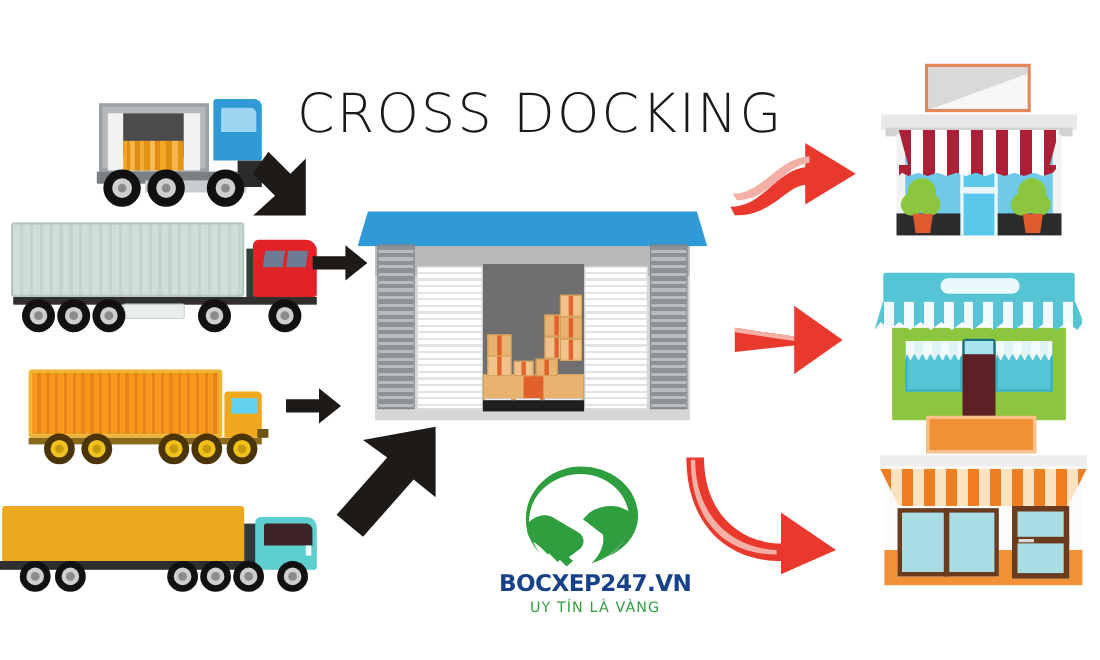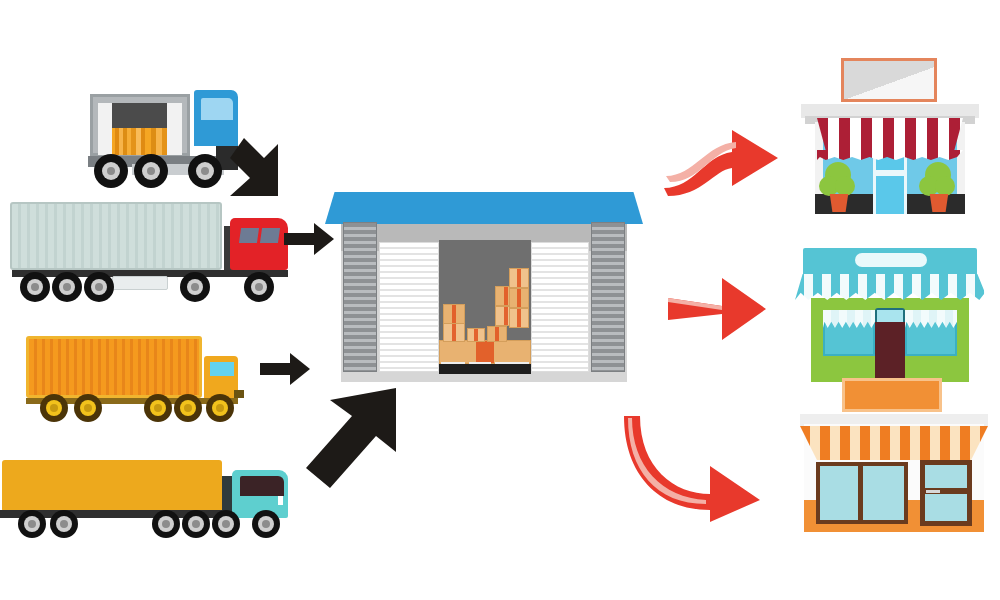--- a/index.html
+++ b/index.html
@@ -167,20 +167,21 @@
   #logo-name{left:0px;top:96px;width:190px;height:24px;line-height:24px;text-align:center;
     font-family:"DejaVu Sans",sans-serif;font-weight:bold;font-size:21px;color:#17428a;letter-spacing:-.5px;}
   #logo-tag{left:0px;top:122px;width:190px;height:18px;line-height:18px;text-align:center;
     font-family:"DejaVu Sans",sans-serif;font-size:13px;color:#2f9e3e;letter-spacing:1px;}
 </style>
 </head>
 <body>
 
 <div id="stage">
 
+  <div id="title" class="abs">CROSS  DOCKING</div>
 
   <div id="truck1" class="abs">
     <div id="t1-container" class="abs"></div>
     <div id="t1-open" class="abs"></div>
     <div id="t1-dark" class="abs"></div>
     <div id="t1-cargo" class="abs"></div>
     <div id="t1-chassis" class="abs"></div>
     <div id="t1-chassis2" class="abs"></div>
     <div id="t1-cab" class="abs"></div>
     <div id="t1-win" class="abs"></div>
@@ -411,14 +412,26 @@
     <div id="s3-front" class="abs"></div>
     <div id="s3-base" class="abs"></div>
     <div id="s3-win" class="abs"></div>
     <div id="s3-winbar" class="abs"></div>
     <div id="s3-door" class="abs"></div>
     <div id="s3-doorbar" class="abs"></div>
     <div id="s3-handle" class="abs"></div>
     <div id="s3-awning" class="abs"></div>
   </div>
 
+  <div id="logo" class="abs">
+    <svg id="logo-mark" class="abs" viewBox="0 0 108 96">
+      <path fill="#2f9e3e" d="M54 2 C 26 2, 4 24, 4 50 C 4 62, 9 73, 17 81 C 10 72, 7 62, 7 52 C 7 28, 28 9, 54 9 C 78 9, 98 27, 98 50 C 98 64, 90 77, 78 84 C 95 77, 106 63, 106 47 C 106 22, 83 2, 54 2 Z"></path>
+      <path fill="#2f9e3e" d="M100 44 C 100 66, 86 84, 64 90 C 72 82, 76 72, 74 64 L 56 50 L 62 44 C 70 38, 84 36, 92 40 Z"></path>
+      <path fill="#2f9e3e" d="M6 54 C 10 48, 20 44, 28 48 L 52 62 C 58 66, 58 74, 52 78 L 44 84 C 40 87, 34 87, 30 84 L 10 70 C 6 66, 4 60, 6 54 Z"></path>
+      <path fill="#2f9e3e" d="M14 72 L20 68 L30 76 L24 82 Z"></path>
+      <path fill="#2f9e3e" d="M23 79 L29 75 L39 83 L33 89 Z"></path>
+      <path fill="#2f9e3e" d="M32 84 L38 80 L47 88 L41 93 Z"></path>
+    </svg>
+    <div id="logo-name" class="abs">BOCXEP247.VN</div>
+    <div id="logo-tag" class="abs">UY TÍN LÀ VÀNG</div>
+  </div>
 
 </div>
 
 </body></html>

